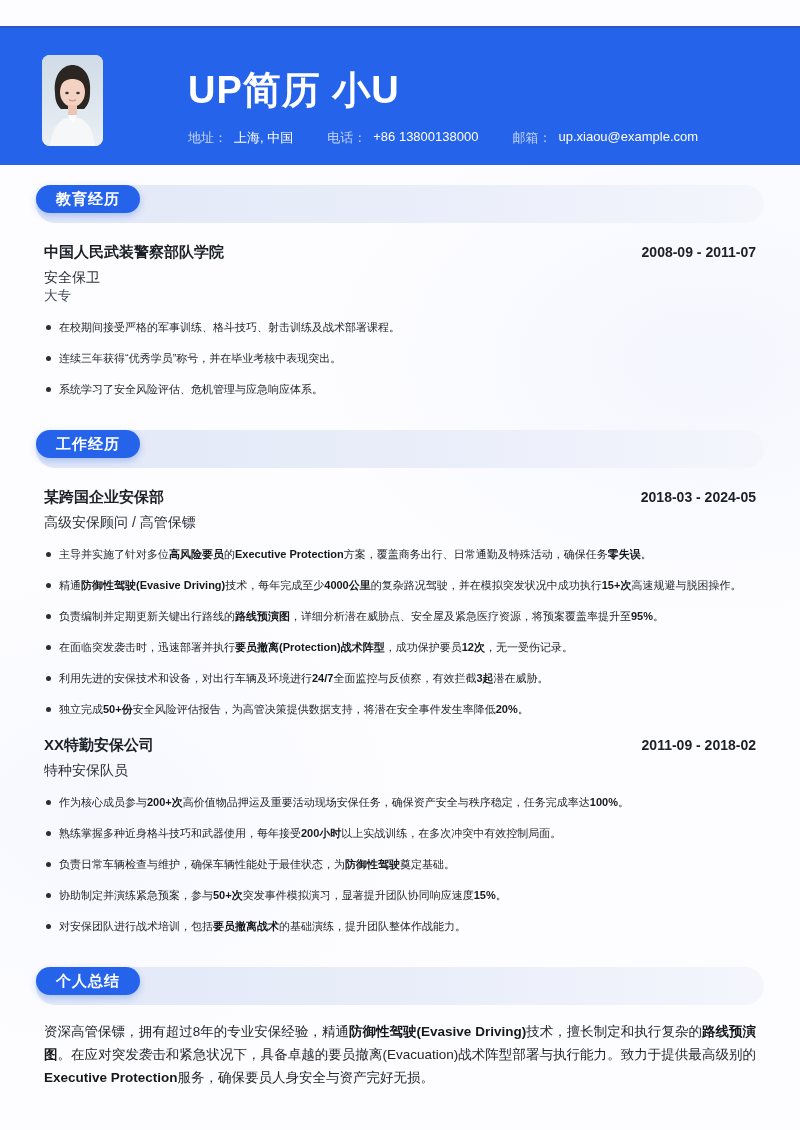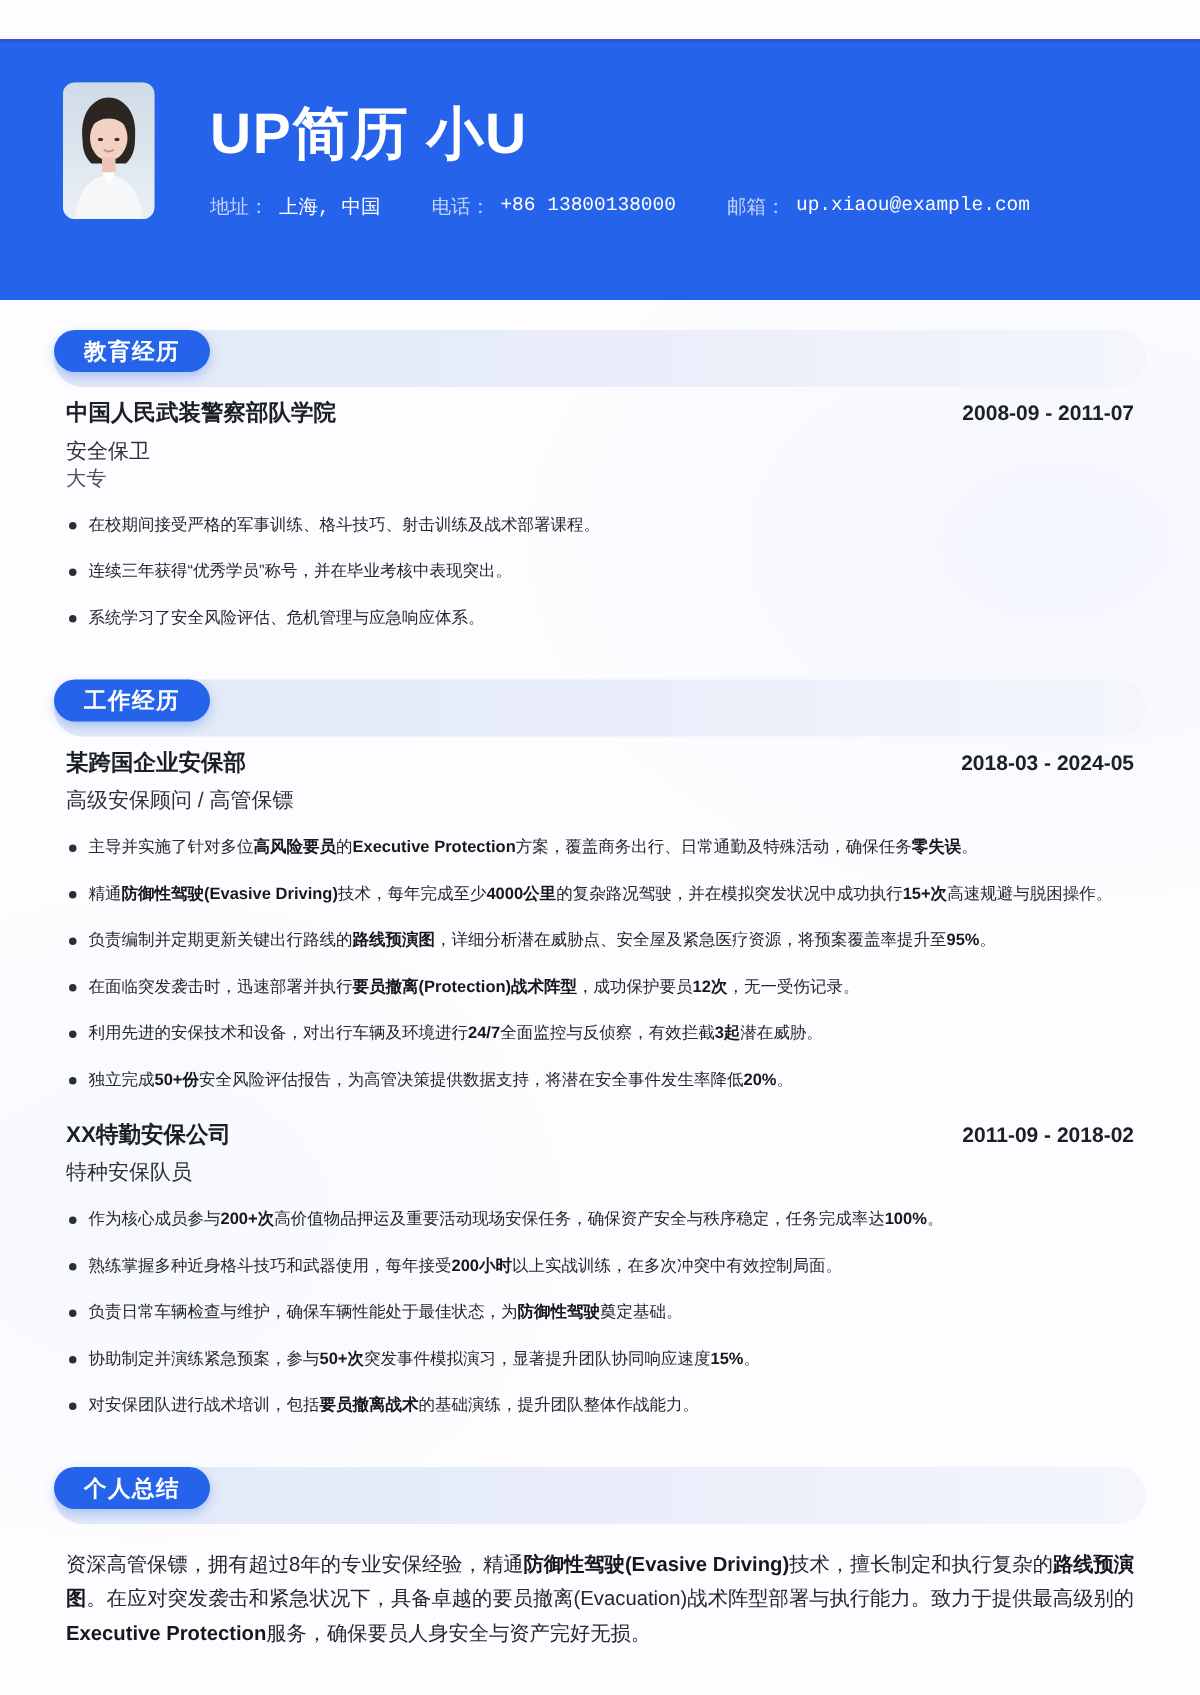--- a/index.html
+++ b/index.html
@@ -9,55 +9,56 @@
     font-family:"Liberation Sans","DejaVu Sans",sans-serif;
     color:#23272e;
     background:
       radial-gradient(620px 420px at 88% 32%, rgba(100,132,240,0.055), transparent 62%),
       radial-gradient(520px 400px at 12% 72%, rgba(100,132,240,0.045), transparent 60%),
       #fdfdff;
   }
   
   .top-gap { height:26px; }
   .header {
-    height:174px; background:#2563eb;
+    height:139px; background:#2563eb;
     box-shadow: inset 0 2px 0 #2e55c9;
     display:flex; align-items:flex-start;
     padding:29px 16px 0 42px;
+    gap:48px;
   }
   .photo {
     width:61px; height:91px; border-radius:8px; overflow:hidden; flex:0 0 auto;
     background:#dde5ee;
   }
   .photo svg { display:block; }
   .head-right { margin-left:37px; padding-top:13px; }
   .name {
     color:#ffffff; font-size:38px; font-weight:700; letter-spacing:1px;
     line-height:1.2; white-space:nowrap;
   }
   .contact-row { margin-top:15px; display:flex; gap:34px; font-size:13px; color:#ffffff; }
-  .contact-item { display:flex; gap:7px; white-space:nowrap;font-family:Liberation Mono, monospace; }
+  .contact-item { display:flex; gap:7px; white-space:nowrap; }
   .contact-label { color:rgba(255,255,255,0.72); }
   .contact-value { color:#ffffff; }
   
   .band {
     position:relative; margin:0 36px; height:38px; border-radius:19px;
     background:linear-gradient(90deg,#e1e8f7 0%, #eaeefa 55%, #f4f6fc 100%);
   }
   .pill {
     position:absolute; left:0; top:0; height:28px; min-width:95px; padding:0 20px;
     border-radius:19px; background:#2563eb; color:#fff;
     font-size:15px; font-weight:700; letter-spacing:1px;
     display:flex; align-items:center; justify-content:center;
     box-shadow:0 3px 7px rgba(37,99,235,0.30);
   }
   .band.mt20 { margin-top:20px; }
   .band.mt30 { margin-top:30px; }
   
-  .entry { margin:8px 44px 0 44px; }
+  .entry { margin:20px 44px 0 44px; }
   .entry-row { display:flex; justify-content:space-between; align-items:baseline; }
   .entry-name { font-size:15px; font-weight:700; color:#1b1f26; }
   .entry-date { font-size:14px; font-weight:700; color:#1b1f26; white-space:nowrap; }
   .entry-sub-row { display:flex; justify-content:space-between; margin-top:7px;flex-direction:column; }
   .entry-subtitle { font-size:14px; color:#2c313a; }
   .entry-degree { font-size:13.5px; color:#4a5160; }
   
   ul.bullets { list-style:none; margin:11px 44px 0 44px; }
   ul.bullets li {
     position:relative; padding-left:15px;

